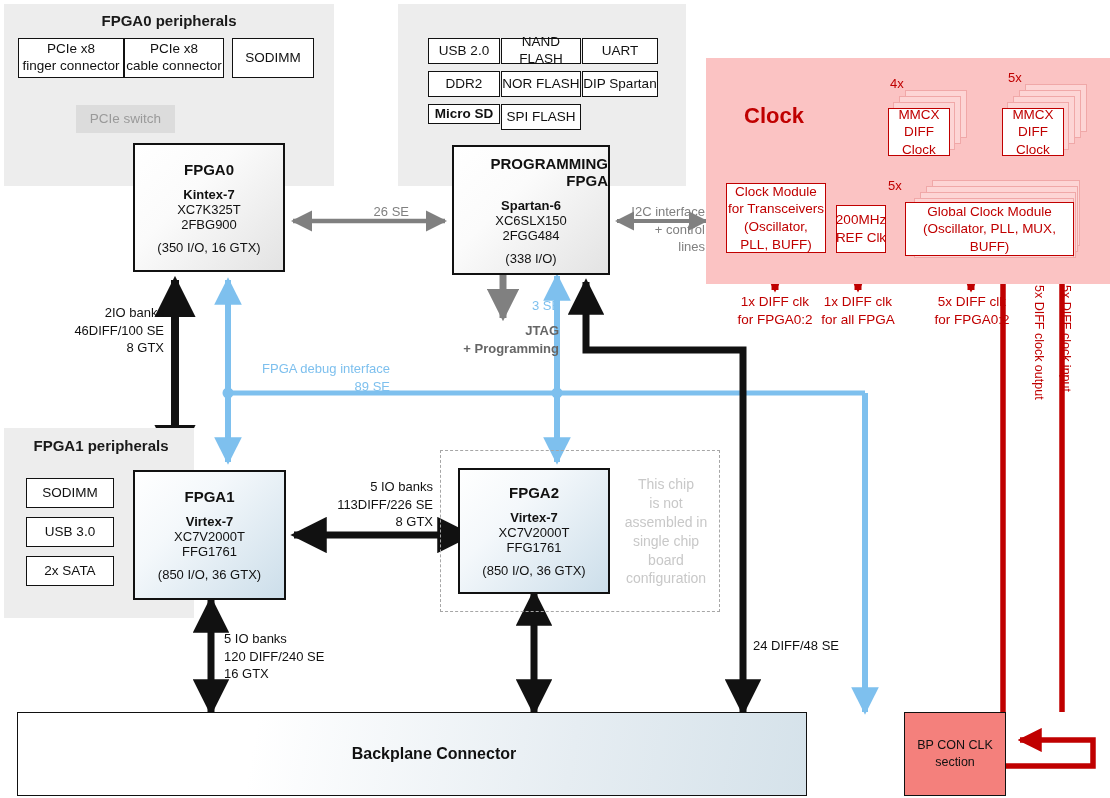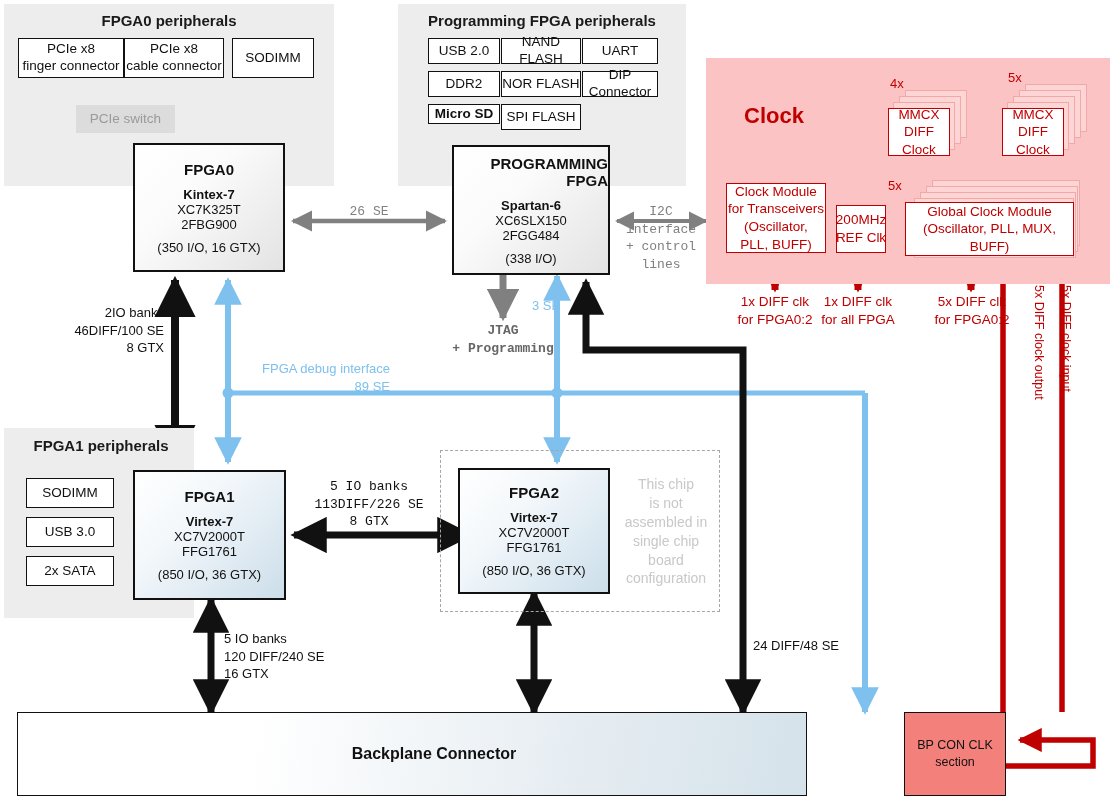--- a/index.html
+++ b/index.html
@@ -36,21 +36,21 @@
   .stackcard{position:absolute;border:1.3px solid #f0a8a8;background:#fdd5d5;box-sizing:border-box;}
   .xlabel{position:absolute;font-size:13px;color:#c00000;}
   .redlabel{position:absolute;font-size:13.5px;color:#c00000;text-align:center;line-height:1.35;}
   .vredlabel{position:absolute;font-size:12.5px;color:#c00000;white-space:nowrap;
              transform-origin:left top;}
 
   .lbl{position:absolute;font-size:13px;color:#111;line-height:1.35;}
   .lbl.gray{color:#808080;}
   .lbl.graybold{color:#666;font-weight:bold;}
   .lbl.blue{color:#7ec0ee;}
-  .lbl.center{text-align:center;font-family:Liberation Mono, monospace;}
+  .lbl.center{text-align:right;}
   .lbl.right{text-align:right;}
 
   .bpmain{position:absolute;border:1.8px solid #111;box-sizing:border-box;
           background:linear-gradient(100deg,#ffffff 0%,#ffffff 30%,#e6edf2 70%,#d5e2ea 100%);
           display:flex;align-items:center;justify-content:center;padding-left:44px;}
   .bpmain span{font-weight:bold;font-size:16px;color:#111;}
   .bpseg{position:absolute;border:1.6px solid #111;box-sizing:border-box;
          display:flex;align-items:center;justify-content:center;text-align:center;
          font-size:12.5px;color:#111;line-height:1.4;}
 </style>
@@ -139,29 +139,28 @@
 
   <div class="panel" style="left:4px;top:4px;width:330px;height:182px;"></div>
   <div class="panel-title" style="left:4px;top:12px;width:330px;text-align:center;">FPGA0 peripherals</div>
 
   <div class="periph" style="left:18px;top:38px;width:106px;height:40px;">PCIe x8<br>finger connector</div>
   <div class="periph" style="left:124px;top:38px;width:100px;height:40px;">PCIe x8<br>cable connector</div>
   <div class="periph" style="left:232px;top:38px;width:82px;height:40px;">SODIMM</div>
   <div class="periph ghost" style="left:76px;top:105px;width:99px;height:28px;">PCIe switch</div>
 
   <div class="panel" style="left:398px;top:4px;width:288px;height:182px;"></div>
-  <div class="panel-title" style="left:398px;top:12px;width:288px;text-align:center;">Programming FPGA peripherals</div>
 
   <div class="periph" style="left:428px;top:38px;width:72px;height:26px;">USB 2.0</div>
   <div class="periph" style="left:501px;top:38px;width:80px;height:26px;">NAND FLASH</div>
   <div class="periph" style="left:582px;top:38px;width:76px;height:26px;">UART</div>
 
   <div class="periph" style="left:428px;top:71px;width:72px;height:26px;">DDR2</div>
   <div class="periph" style="left:501px;top:71px;width:80px;height:26px;">NOR FLASH</div>
-  <div class="periph" style="left:582px;top:71px;width:76px;height:26px;">DIP Connector</div>
+  <div class="periph" style="left:582px;top:71px;width:76px;height:26px;">DIP Spartan</div>
 
   <div class="periph" style="left:428px;top:104px;width:72px;height:20px;font-weight:bold;">Micro SD</div>
   <div class="periph" style="left:501px;top:104px;width:80px;height:26px;">SPI FLASH</div>
 
   <div class="panel" style="left:4px;top:428px;width:190px;height:190px;"></div>
   <div class="panel-title" style="left:16px;top:437px;width:170px;text-align:center;">FPGA1 peripherals</div>
 
   <div class="periph" style="left:26px;top:478px;width:88px;height:30px;">SODIMM</div>
   <div class="periph" style="left:26px;top:517px;width:88px;height:30px;">USB 3.0</div>
   <div class="periph" style="left:26px;top:556px;width:88px;height:30px;">2x SATA</div>

